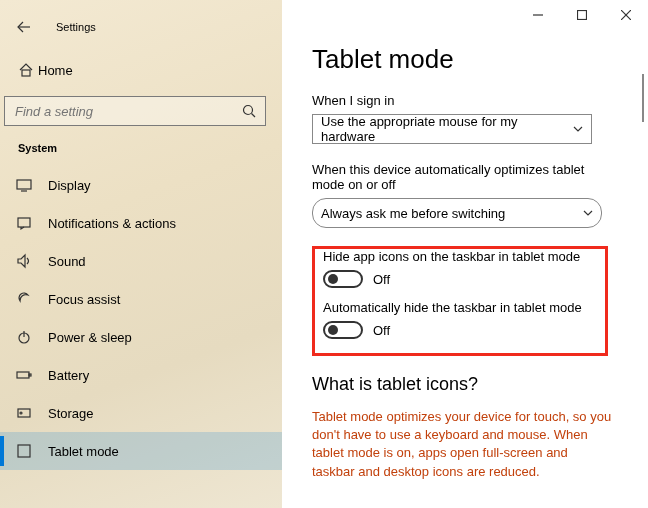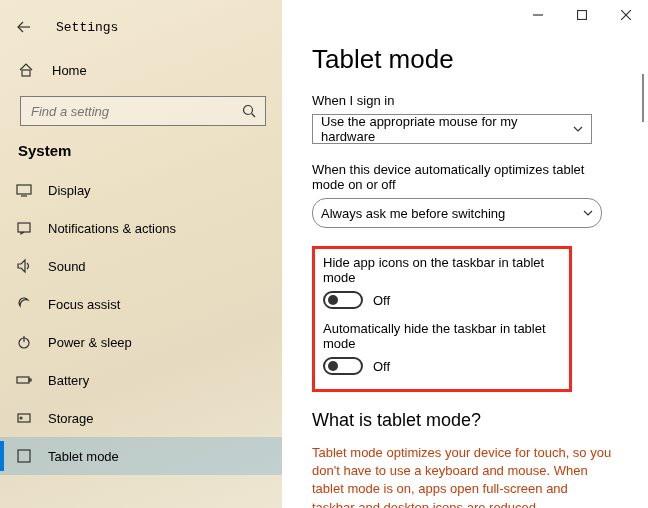--- a/index.html
+++ b/index.html
@@ -43,35 +43,34 @@
   }
   .titlebar svg { width: 10px; height: 10px; }
   .back-row {
     display: flex;
     align-items: center;
     height: 38px;
     padding-left: 16px;
   }
   .back-row .back { width: 24px; display:flex; align-items:center; }
   .back-row .title {
-    font-size: 13px;
+    font-size: 11px;
     margin-left: 16px;
-    font-family: Liberation Mono, monospace;
   }
   .home-row {
     display: flex;
     align-items: center;
     height: 36px;
     padding-left: 18px;
     margin-top: 6px;
   }
   .home-row .icon { width: 20px; display:flex; align-items:center; }
-  .home-row .label { margin-left: 14px; font-size: 13px; }
+  .home-row .label { font-size: 13px; }
   .search-wrap {
-    margin: 8px 16px 10px 20px;
+    margin: 8px 16px 10px 4px;
   }
   .search {
     width: 100%;
     height: 30px;
     border: 1px solid #7a7a7a;
     background: rgba(255,255,255,0.35);
     display: flex;
     align-items: center;
     padding: 0 8px;
   }
@@ -80,21 +79,21 @@
     border: none;
     background: transparent;
     outline: none;
     font-size: 13px;
     color: #555;
     font-style: italic;
   }
   .search .sicon { width:16px; display:flex; justify-content:center; }
   .group-header {
     font-weight: 600;
-    font-size: 15px;
+    font-size: 11px;
     padding: 6px 18px 6px 18px;
     margin-bottom: 6px;
   }
   .nav { list-style:none; margin:0; padding:0; }
   .nav li {
     height: 38px;
     display:flex;
     align-items:center;
     padding-left: 14px;
     cursor: pointer;
@@ -149,23 +148,23 @@
     margin-right:10px;
   }
   .toggle .knob {
     width:10px; height:10px; border-radius:50%;
     background:#333;
     position:absolute; left:3px; top:2px;
   }
   .toggle-label { font-size: 13px; }
   .highlight-box {
     border: 3px solid #f02a1d;
-    padding: 6px 8px 2px 8px;
+    padding: 0 8px 2px 8px;
     margin-bottom: 18px;
-    width: 260px;
+    width: 296px;
   }
   .subheading {
     font-size: 18px;
     font-weight: 400;
     margin: 6px 0 8px 0;
   }
   .bodytext {
     font-size: 13px;
     color: #c2410c;
     line-height: 1.4;
@@ -349,16 +348,16 @@
         <div class="section-label">Automatically hide the taskbar in tablet mode</div>
         <div class="toggle-row">
           <div class="toggle">
               <div class="knob"></div>
             </div>
           <span class="toggle-label">Off</span>
         </div>
       </div>
     </div>
 
-    <h2 class="subheading">What is tablet mode?</h2>
+    <h2 class="subheading">What is tablet icons?</h2>
     <p class="bodytext">Tablet mode optimizes your device for touch, so you don't have to use a keyboard and mouse. When tablet mode is on, apps open full-screen and taskbar and desktop icons are reduced.</p>
   </main>
 </div>
 
 </body></html>

